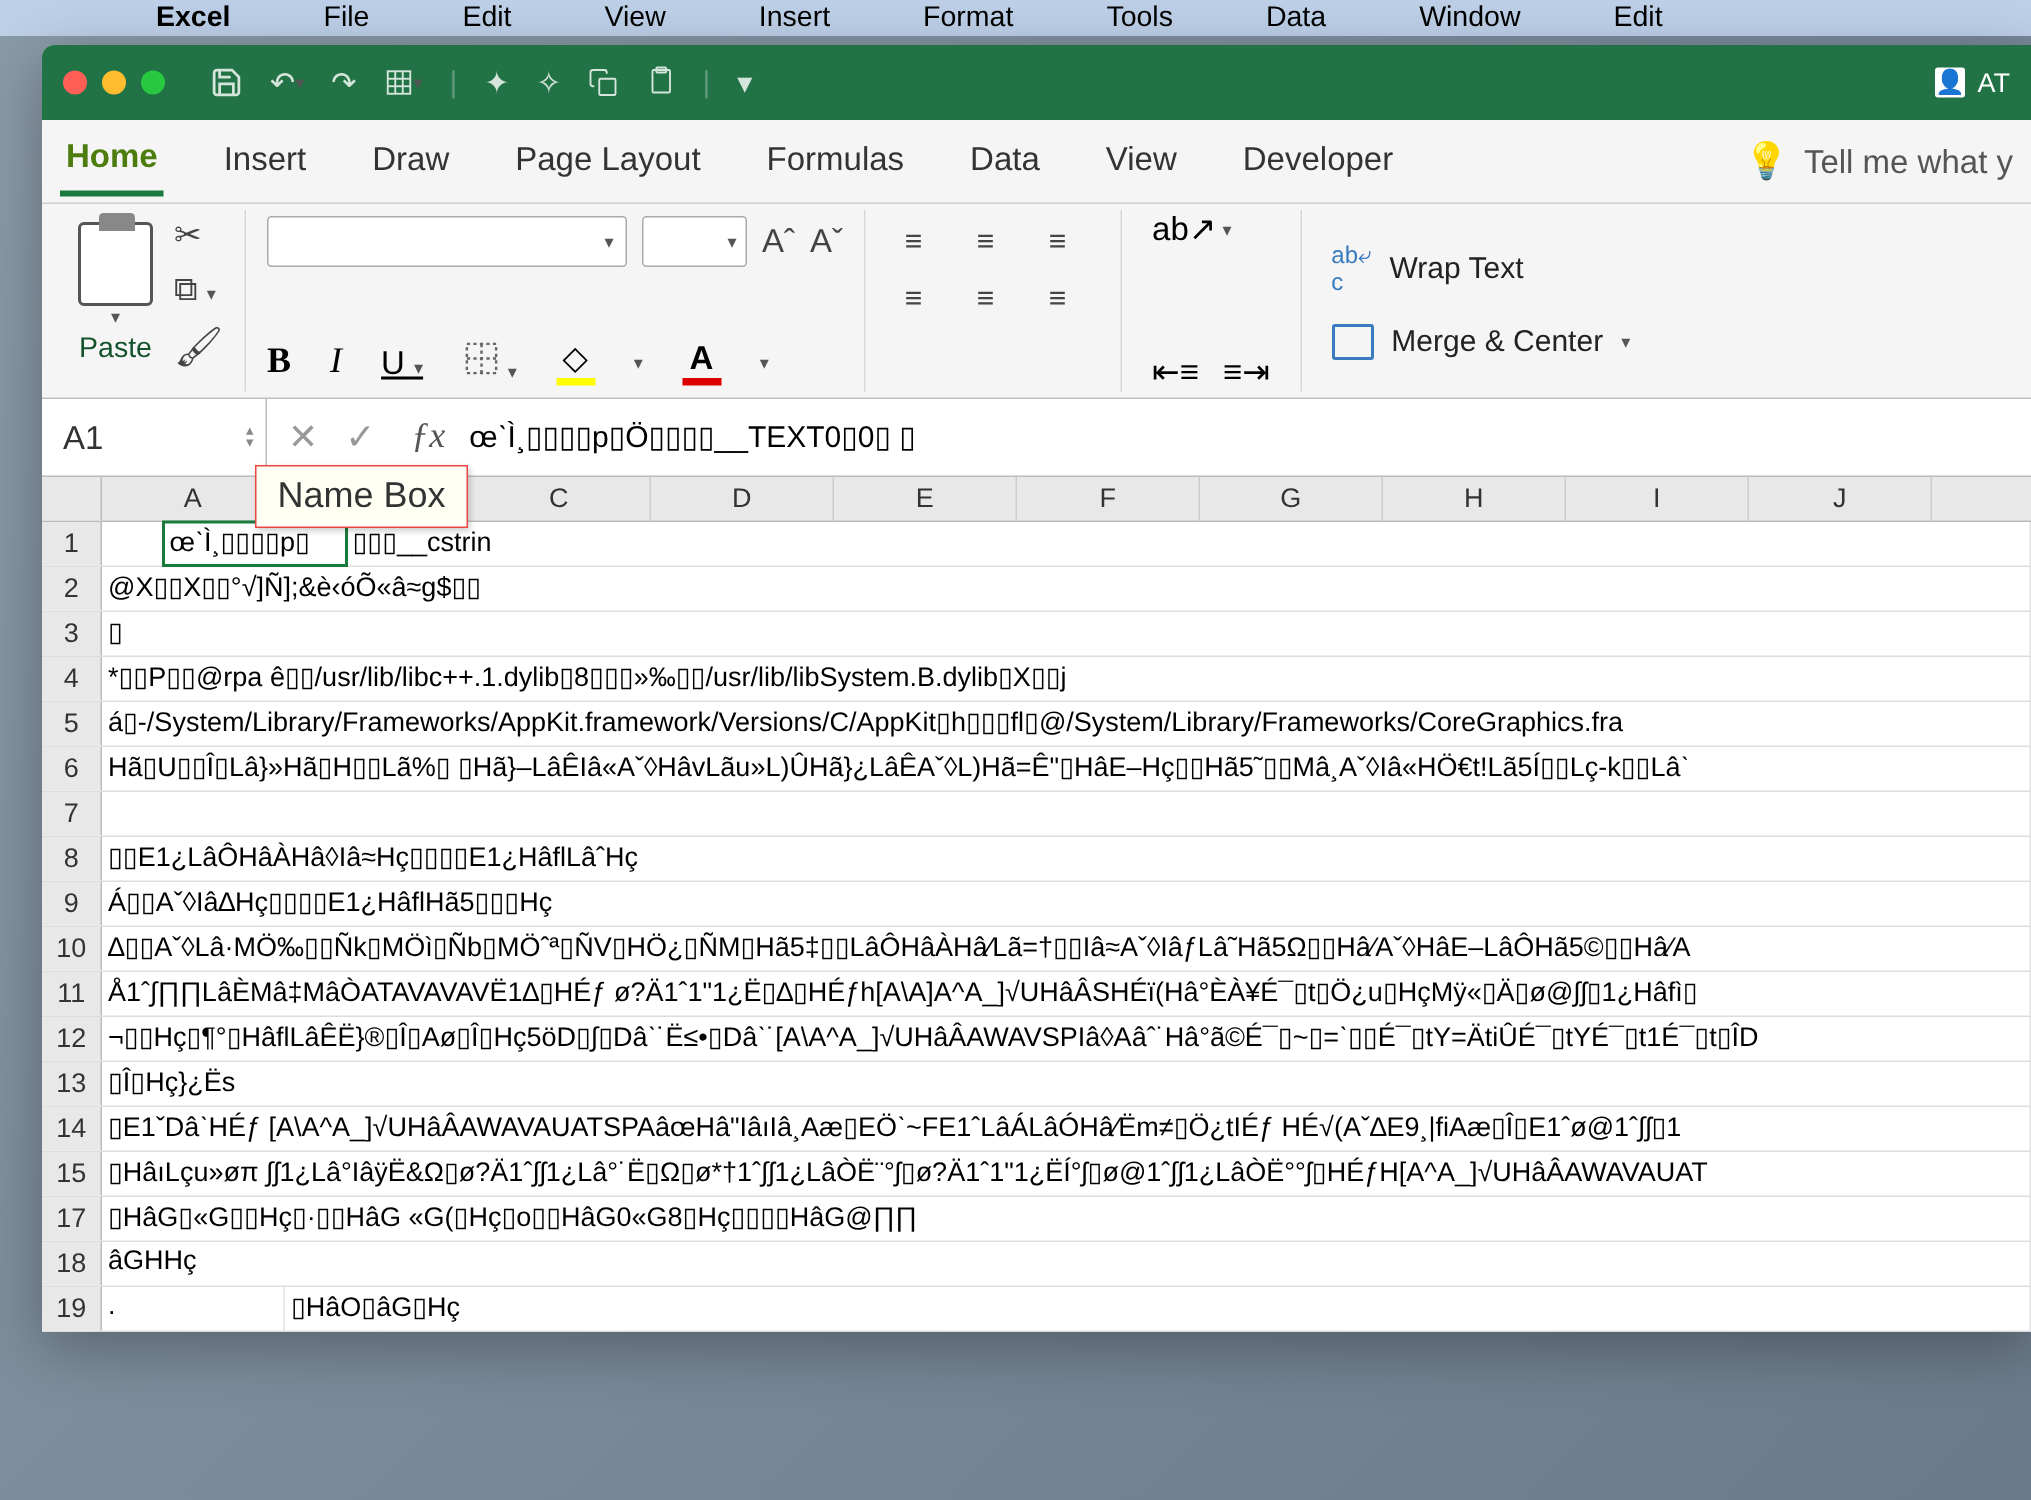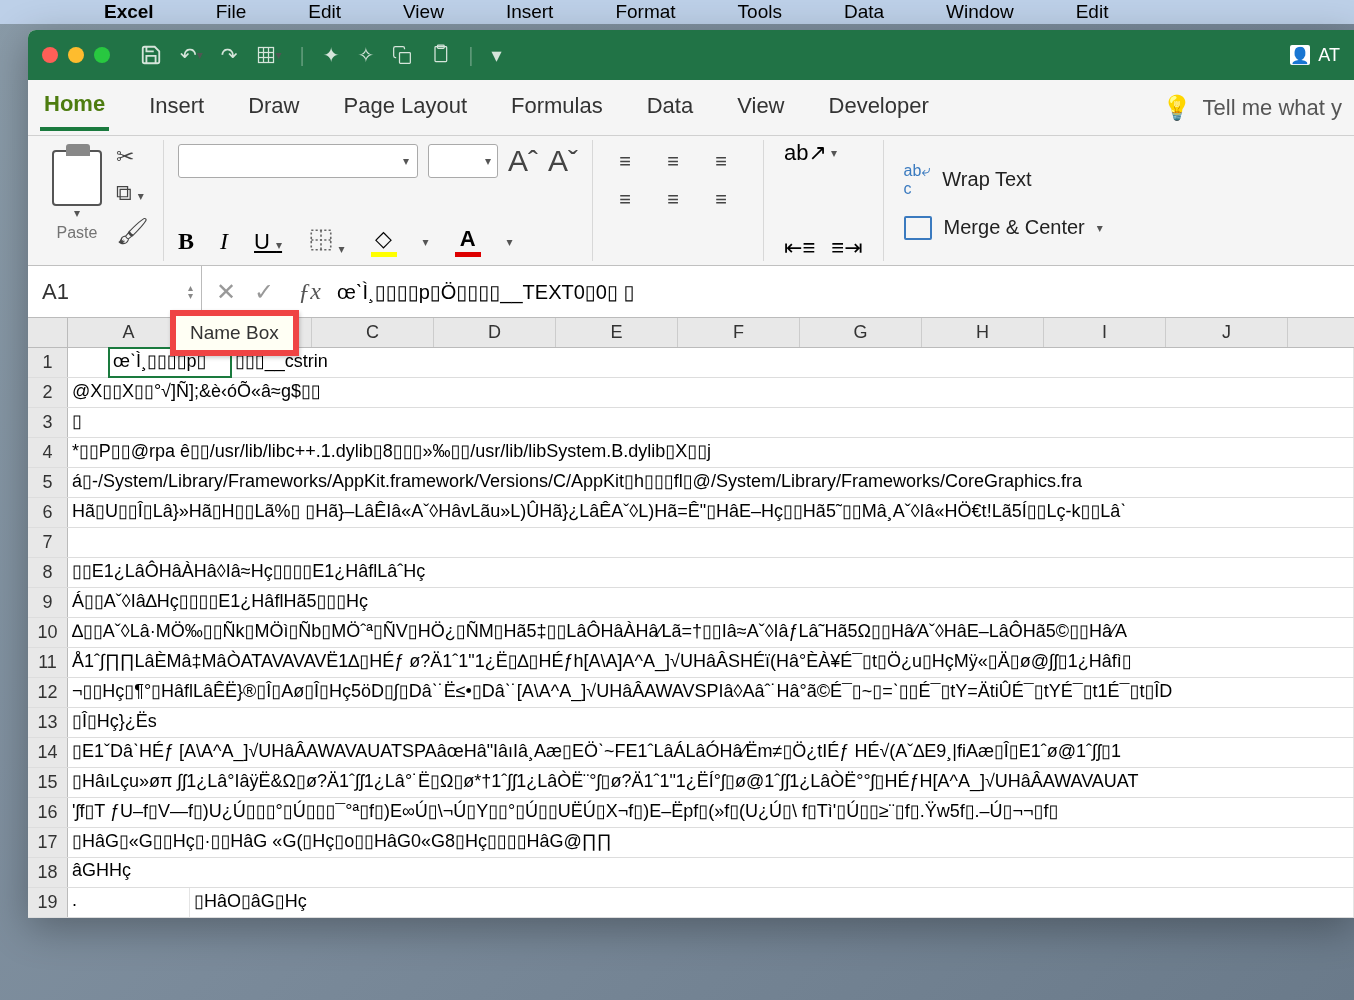--- a/index.html
+++ b/index.html
@@ -86,33 +86,33 @@
   position:relative;
 }
 .rgroup:last-child { border-right: none; }
 .rgroup .row { display:flex; gap:14px; align-items:center; }
 .paste-group { align-items:center; }
 .paste-icon {
   width: 50px; height: 56px; border: 2px solid #555; border-radius:4px; position:relative;
   background:#fff;
 }
 .paste-icon::before { content:''; position:absolute; top:-8px; left:12px; width:24px; height:12px; background:#888; border-radius:3px 3px 0 0;}
-.paste-label { font-size:16px; color:#737373; margin-top:4px; }
+.paste-label { font-size:19px; color:#14532d; margin-top:4px; }
 .clip-side { display:flex; flex-direction:column; gap:10px; align-items:flex-start; }
 .small-icon { font-size:22px; color:#444; }
 .format-painter { font-size: 26px; }
 
 .font-row { display:flex; align-items:center; gap:10px; }
 .font-select {
   width: 240px; height: 34px; background:#fff; border:1px solid #aaa; border-radius:3px;
   display:flex; align-items:center; justify-content:flex-end; padding: 0 8px; font-size:16px;
 }
 .size-select { width: 70px; height:34px; background:#fff; border:1px solid #aaa; border-radius:3px; display:flex;align-items:center;justify-content:flex-end;padding:0 6px; }
 .caret-down { font-size:12px; color:#555; }
-.aa { font-size:30px; color:#444; }
+.aa { font-size:22px; color:#444; }
 .btn-bold { font-weight:900; font-family:Georgia,serif; font-size:24px; }
 .btn-italic { font-style:italic; font-family:Georgia,serif; font-size:24px; }
 .btn-under { text-decoration:underline; font-size:22px; }
 .border-btn svg { width:26px;height:26px; }
 .fill-btn { position:relative; display:flex; flex-direction:column; align-items:center;}
 .fill-btn .bucket { font-size:22px; }
 .fill-btn .bar { width:26px; height:5px; background:#ffff00; }
 .font-color-btn .bar { width:26px; height:5px; background:#d00; }
 .font-color-btn .A { font-size:22px; font-weight:600;}
 
@@ -121,33 +121,33 @@
 .indent-row { display:flex; gap:16px; }
 .ab-arrow { display:flex; align-items:center; gap:4px; font-size:18px; }
 .wrap-block { display:flex; flex-direction:column; gap:18px; justify-content:center; padding-left:20px;}
 .wrap-row { display:flex; align-items:center; gap:12px; font-size:20px; color:#222;}
 .wrap-icon { width:28px; height:24px; border:2px solid #3a7abf; border-radius:2px; position:relative;}
 
 .formula-bar {
   height: 52px; background:#fff; border-bottom:1px solid #bbb; display:flex; align-items:center;
 }
 .name-box {
-  width: 174px; height:100%; border-right:1px solid #bbb; display:flex; align-items:center;justify-content:space-between;
+  width: 150px; height:100%; border-right:1px solid #bbb; display:flex; align-items:center;justify-content:space-between;
   padding: 0 8px 0 14px; font-size:22px; color:#333;
 }
 .spinner { display:flex;flex-direction:column; color:#888; font-size:10px; line-height:8px;}
 .fb-btns { display:flex; gap:18px; padding:0 14px; color:#999; font-size:24px;}
 .fx { font-style:italic; font-family:Georgia,serif; font-size:24px; color:#555; padding:0 10px; }
 .formula-input { flex:1; font-size:20px; color:#000; padding-left:6px; }
 
 .tooltip {
   position:absolute;
   top: 310px; left: 170px;
-  background:#fffff4; border:6px solid #ef4444;
-  padding: 6px 14px; font-size:19px; color:#333;
+  background:#fffff4; border:1px solid #ef4444;
+  padding: 6px 14px; font-size:24px; color:#333;
   box-shadow: 1px 2px 4px rgba(0,0,0,.2);
   z-index: 20;
 }
 
 .grid-area { position:relative; background:#fff; }
 .col-headers {
   display:flex; height:30px; background:#e8e8e8; border-bottom:1px solid #bbb;
 }
 .corner { width:40px; background:#e8e8e8; border-right:1px solid #bbb; }
 .col-h {
@@ -420,24 +420,20 @@
         </div>
         <div class="row-line">
           <div class="row-h">14</div>
           <div class="cell full">▯E1ˇDâˋHÉƒ [A\A^A_]√UHâÂAWAVAUATSPAâœHâ"IâıIâ¸Aæ▯EÖˋ~FE1ˆLâÁLâÓHâ⁄Ëm≠▯Ö¿tIÉƒ HÉ√(Aˇ∆E9¸|fiAæ▯Î▯E1ˆø@1ˆ∫ʃ▯1</div>
         </div>
         <div class="row-line">
           <div class="row-h">15</div>
           <div class="cell full">▯HâıLçu»øπ ∫ʃ1¿Lâ°IâÿË&amp;Ω▯ø?Ä1ˆ∫ʃ1¿Lâ°˙Ë▯Ω▯ø*†1ˆ∫ʃ1¿LâÒË¨°ʃ▯ø?Ä1ˆ1"1¿ËÍ°ʃ▯ø@1ˆ∫ʃ1¿LâÒË°°ʃ▯HÉƒH[A^A_]√UHâÂAWAVAUAT</div>
         </div>
         <div class="row-line">
-          <div class="row-h">16</div>
-          <div class="cell full">ʹʃf▯T ƒU–f▯V—f▯)U¿Ú▯▯▯°▯Ú▯▯▯¯°ª▯f▯)E∞Ú▯\¬Ú▯Y▯▯°▯Ú▯▯UËÚ▯X¬f▯)E–Ëpf▯(»f▯(U¿Ú▯\ f▯Tìʹ▯Ú▯▯≥¨▯f▯.Ÿw5f▯.–Ú▯¬¬▯f▯</div>
-        </div>
-        <div class="row-line">
           <div class="row-h">17</div>
           <div class="cell full">▯HâG▯«G▯▯Hç▯·▯▯HâG «G(▯Hç▯o▯▯HâG0«G8▯Hç▯▯▯▯HâG@∏∏</div>
         </div>
         <div class="row-line">
           <div class="row-h">18</div>
           <div class="cell full">âGHHç</div>
         </div>
         <div class="row-line">
           <div class="row-h">19</div>
           <div class="cell w1">.</div>

